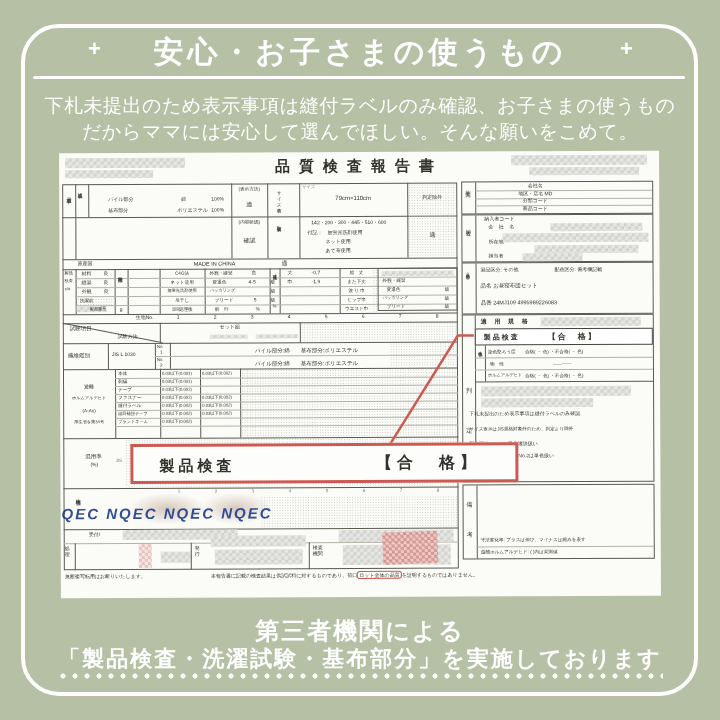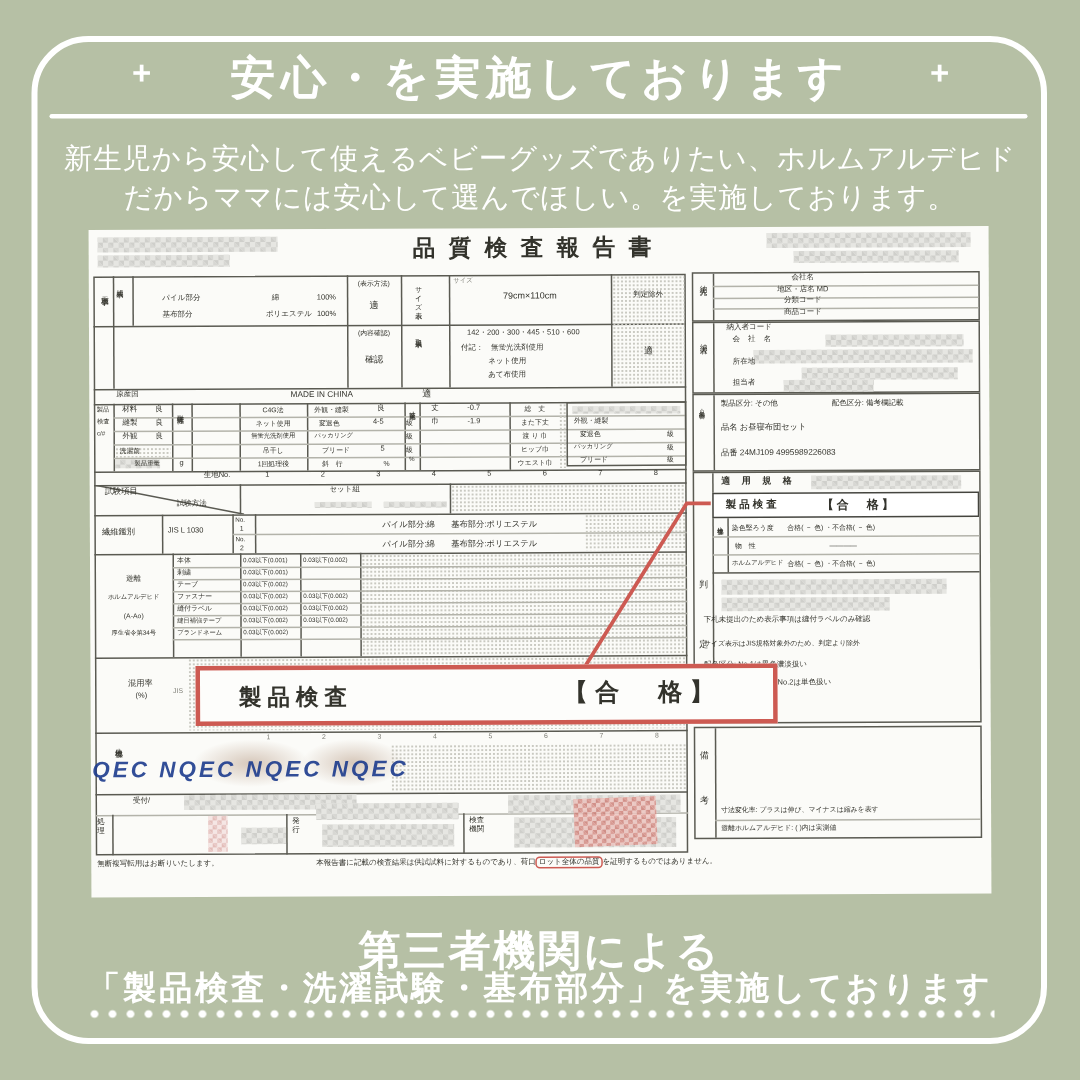--- a/index.html
+++ b/index.html
@@ -32,24 +32,24 @@
   .doctitle{letter-spacing:9px;font-weight:bold;font-size:15px}
   .wm{color:#1c3b8d;font-style:italic;font-weight:bold;font-size:15px;letter-spacing:2px;opacity:.9}
 </style>
 </head>
 <body>
 
 <div class="a frame"></div>
 
 <span class="a plus" style="left:88px;top:36px">+</span>
 <span class="a plus" style="left:620px;top:36px">+</span>
-<div class="a banner-title">安心・を実施しております</div>
+<div class="a banner-title">安心・お子さまの使うもの</div>
 <div class="a rule"></div>
-<div class="a sub" style="top:93px">新生児から安心して使えるベビーグッズでありたい、ホルムアルデヒド</div>
-<div class="a sub" style="top:119px">だからママには安心して選んでほしい。を実施しております。</div>
+<div class="a sub" style="top:93px">下札未提出のため表示事項は縫付ラベルのみ確認、お子さまの使うもの</div>
+<div class="a sub" style="top:119px">だからママには安心して選んでほしい。そんな願いをこめて。</div>
 
 <div class="a doc">
 
   <div class="a redact" style="left:6px;top:5px;width:120px;height:10px"></div>
   <div class="a redact" style="left:6px;top:17px;width:88px;height:8px"></div>
   <div class="a doctitle tc" style="left:140px;top:5px;width:320px">品質検査報告書</div>
   <div class="a redact" style="left:452px;top:4px;width:136px;height:10px"></div>
   <div class="a redact" style="left:470px;top:16px;width:110px;height:8px"></div>
 
   <div class="a cellb" style="left:3px;top:31px;width:395px;height:386px"></div>
@@ -353,15 +353,15 @@
 
   <svg class="a" style="left:0;top:0" width="600" height="445">
     <polyline points="330,292 398,184 414,184" fill="none" stroke="#cd5a52" stroke-width="2.5"></polyline>
   </svg>
   <div class="a callout" style="left:70px;top:291px;width:388px;height:40px">
     <span class="a b" style="left:26px;top:10px;font-size:15px;letter-spacing:4px">製品検査</span>
     <span class="a b tc" style="left:200px;top:8px;width:190px;font-size:16px;letter-spacing:5px">【合　格】</span>
   </div>
 </div>
 
-<div class="a foot" style="top:615px;font-size:28px">第三者機関による</div>
+<div class="a foot" style="top:615px;font-size:24px">第三者機関による</div>
 <div class="a foot" style="top:644px;font-size:22px">「製品検査・洗濯試験・基布部分」を実施しております</div>
 <div class="a dots"></div>
 
 </body></html>

